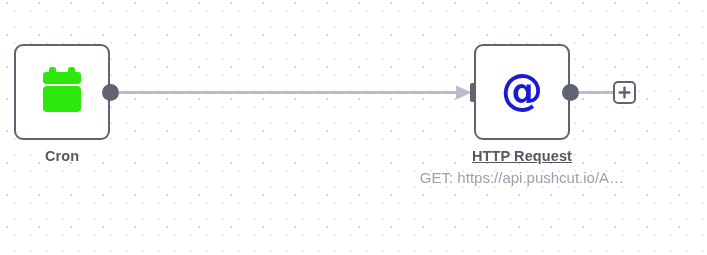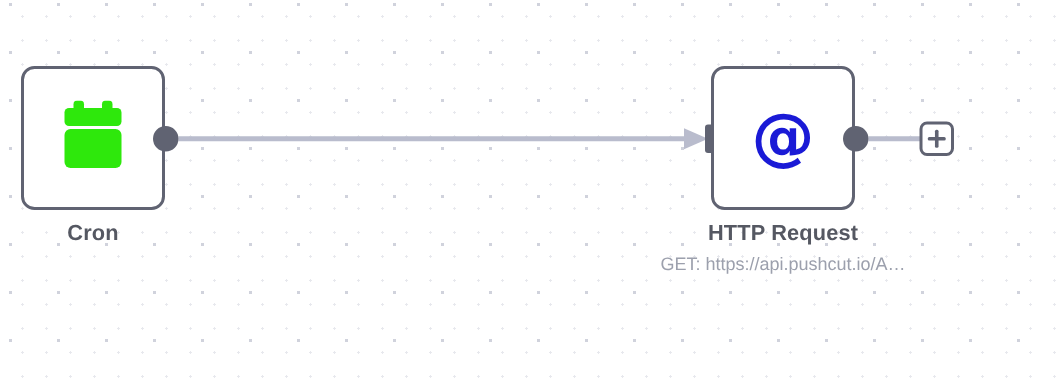--- a/index.html
+++ b/index.html
@@ -50,29 +50,29 @@
     position: absolute;
     width: 230px;
     text-align: center;
     top: 148px;
     font-size: 14.5px;
     font-weight: bold;
     color: #555862;
     letter-spacing: 0.1px;
   }
   .cap-cron { left: -53px; }
-  .cap-http { left: 407px; }
+  .cap-http { left: 407px; text-decoration: underline; }
 
   .node-subcaption {
     position: absolute;
     width: 260px;
     text-align: center;
     top: 169px;
     left: 392px;
-    font-size: 12px;
+    font-size: 15px;
     color: #9ca0ad;
     white-space: nowrap;
     overflow: hidden;
   }
 
   
   .port-out {
     position: absolute;
     width: 17px;
     height: 17px;

